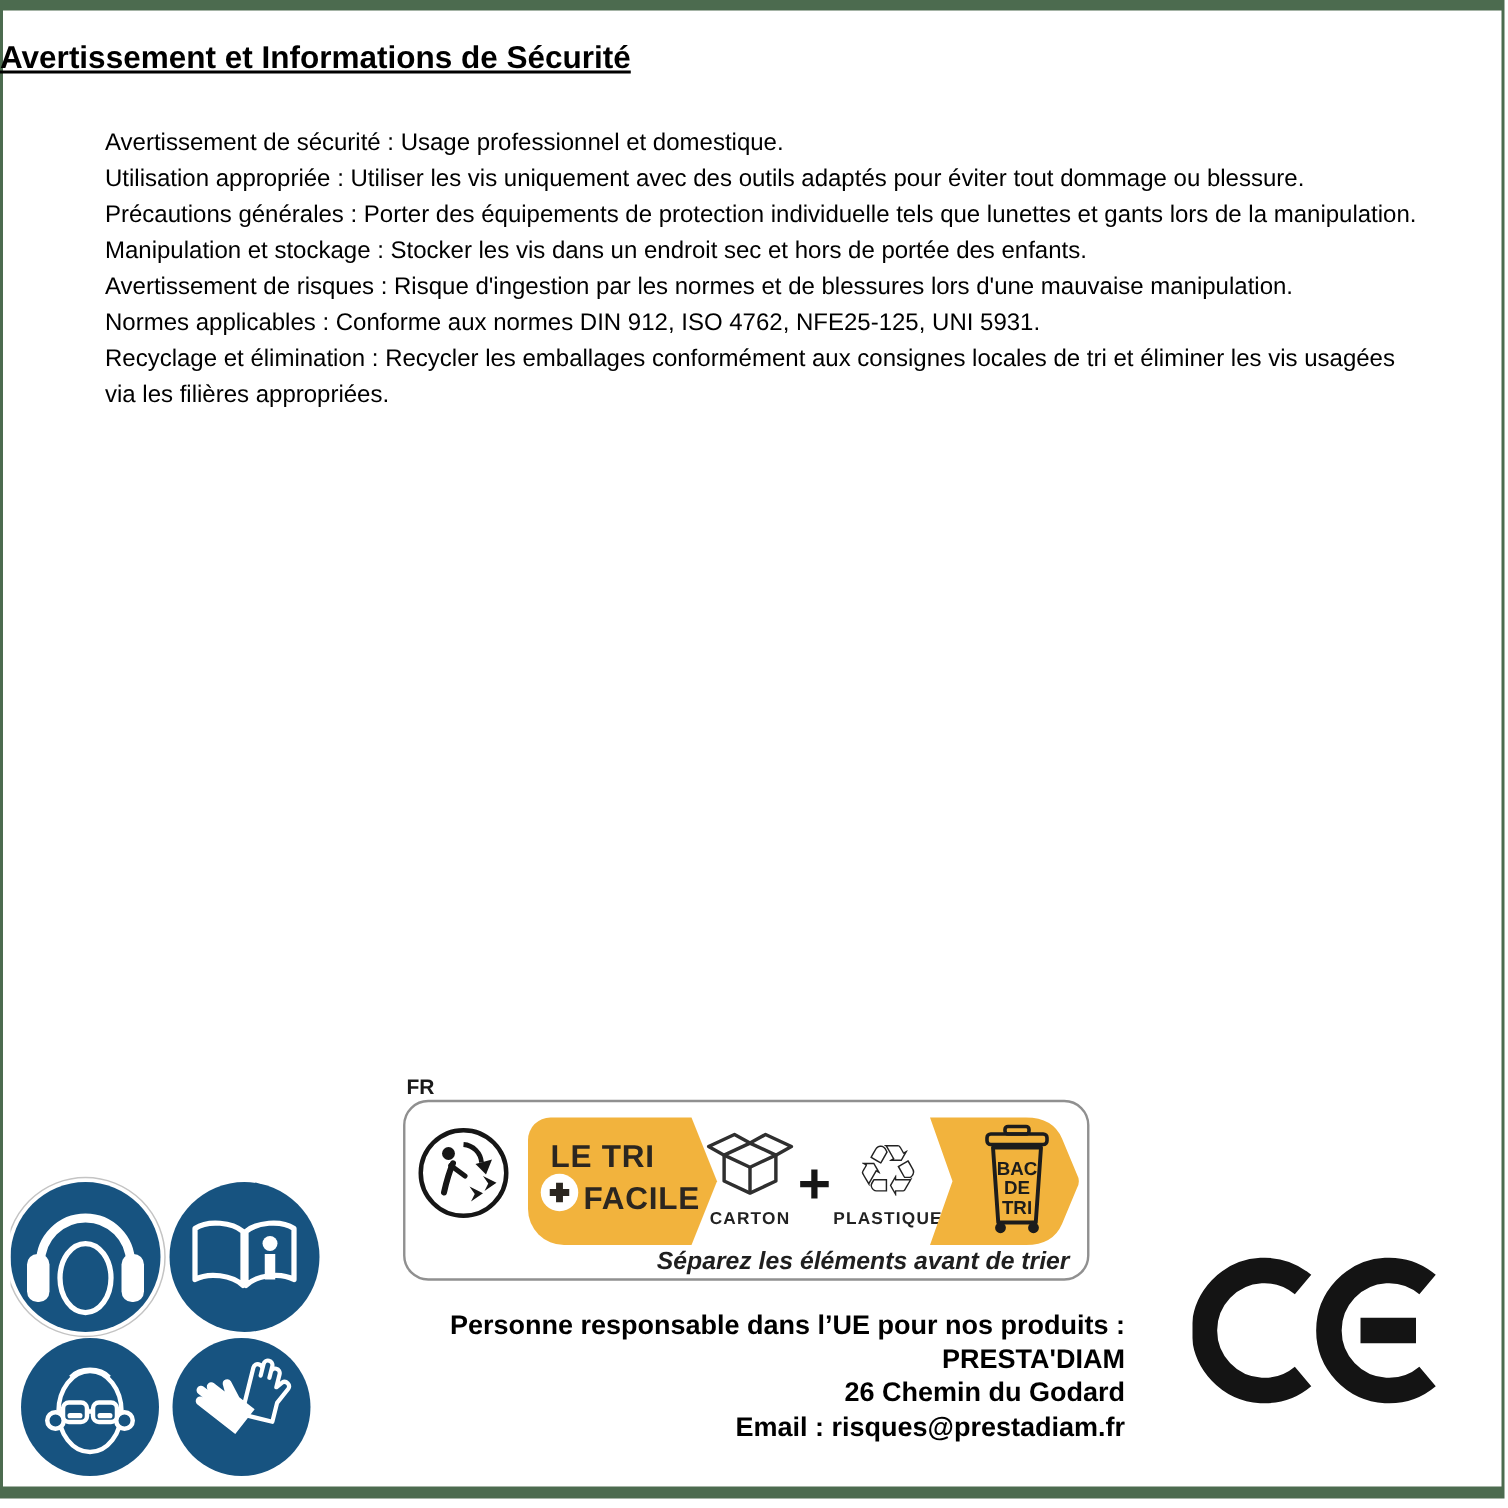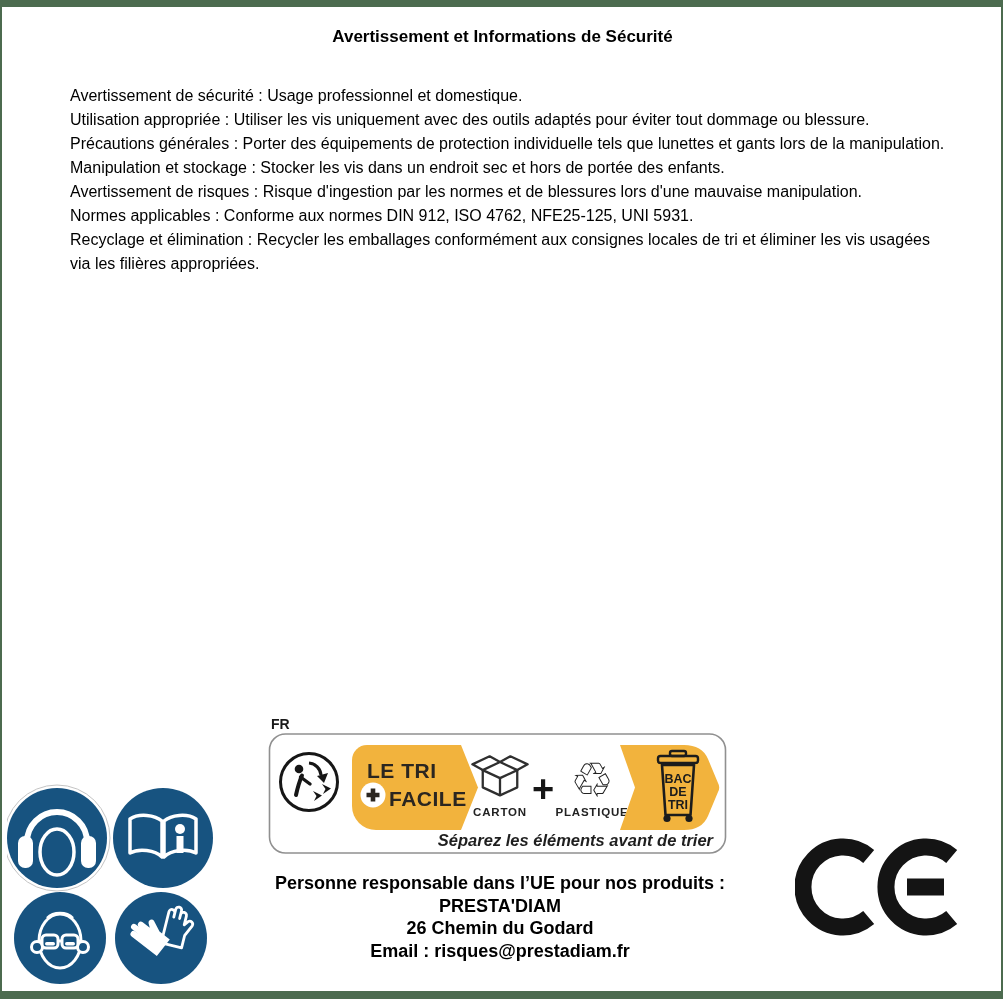--- a/index.html
+++ b/index.html
@@ -6,36 +6,36 @@
   body{
     width:1005px;height:1005px;position:relative;background:#ffffff;
     font-family:"Liberation Sans",sans-serif;color:#000;overflow:hidden;
   }
   .frame{
     position:absolute;left:0;top:0;width:1003px;height:999px;box-sizing:border-box;
     border-style:solid;border-width:7px 2px 8px 2px;border-color:#4C6B4F;
     pointer-events:none;
   }
   .doc-title{
-    position:absolute;top:27px;left:0;width:100%;text-align:center;
-    font-size:17px;font-weight:bold;
+    position:absolute;top:27px;left:0;width:100%;text-align:left;
+    font-size:21px;font-weight:bold;text-decoration:underline;
   }
   .safety-text{
     position:absolute;left:70px;top:84px;width:880px;
     font-size:16px;line-height:24px;
   }
   .safety-text p{margin:0;padding:0;}
   .banner-svg{position:absolute;left:268px;top:715px;}
   .icons-svg{position:absolute;left:7px;top:783px;}
   .ce-svg{position:absolute;left:795px;top:838px;}
   .responsible{
     position:absolute;left:250px;top:872px;width:500px;text-align:center;
     font-size:18px;font-weight:bold;line-height:22.5px;
   }
-  .responsible p{margin:0;padding:0;}
+  .responsible p{margin:0;padding:0;text-align:right;}
   svg text{font-family:"Liberation Sans",sans-serif;}
   svg text.recycle-glyph{font-family:"DejaVu Sans",sans-serif;}
 </style>
 </head>
 <body>
 
 <div class="frame"></div>
 
 <div class="doc-title">Avertissement et Informations de Sécurité</div>
 

